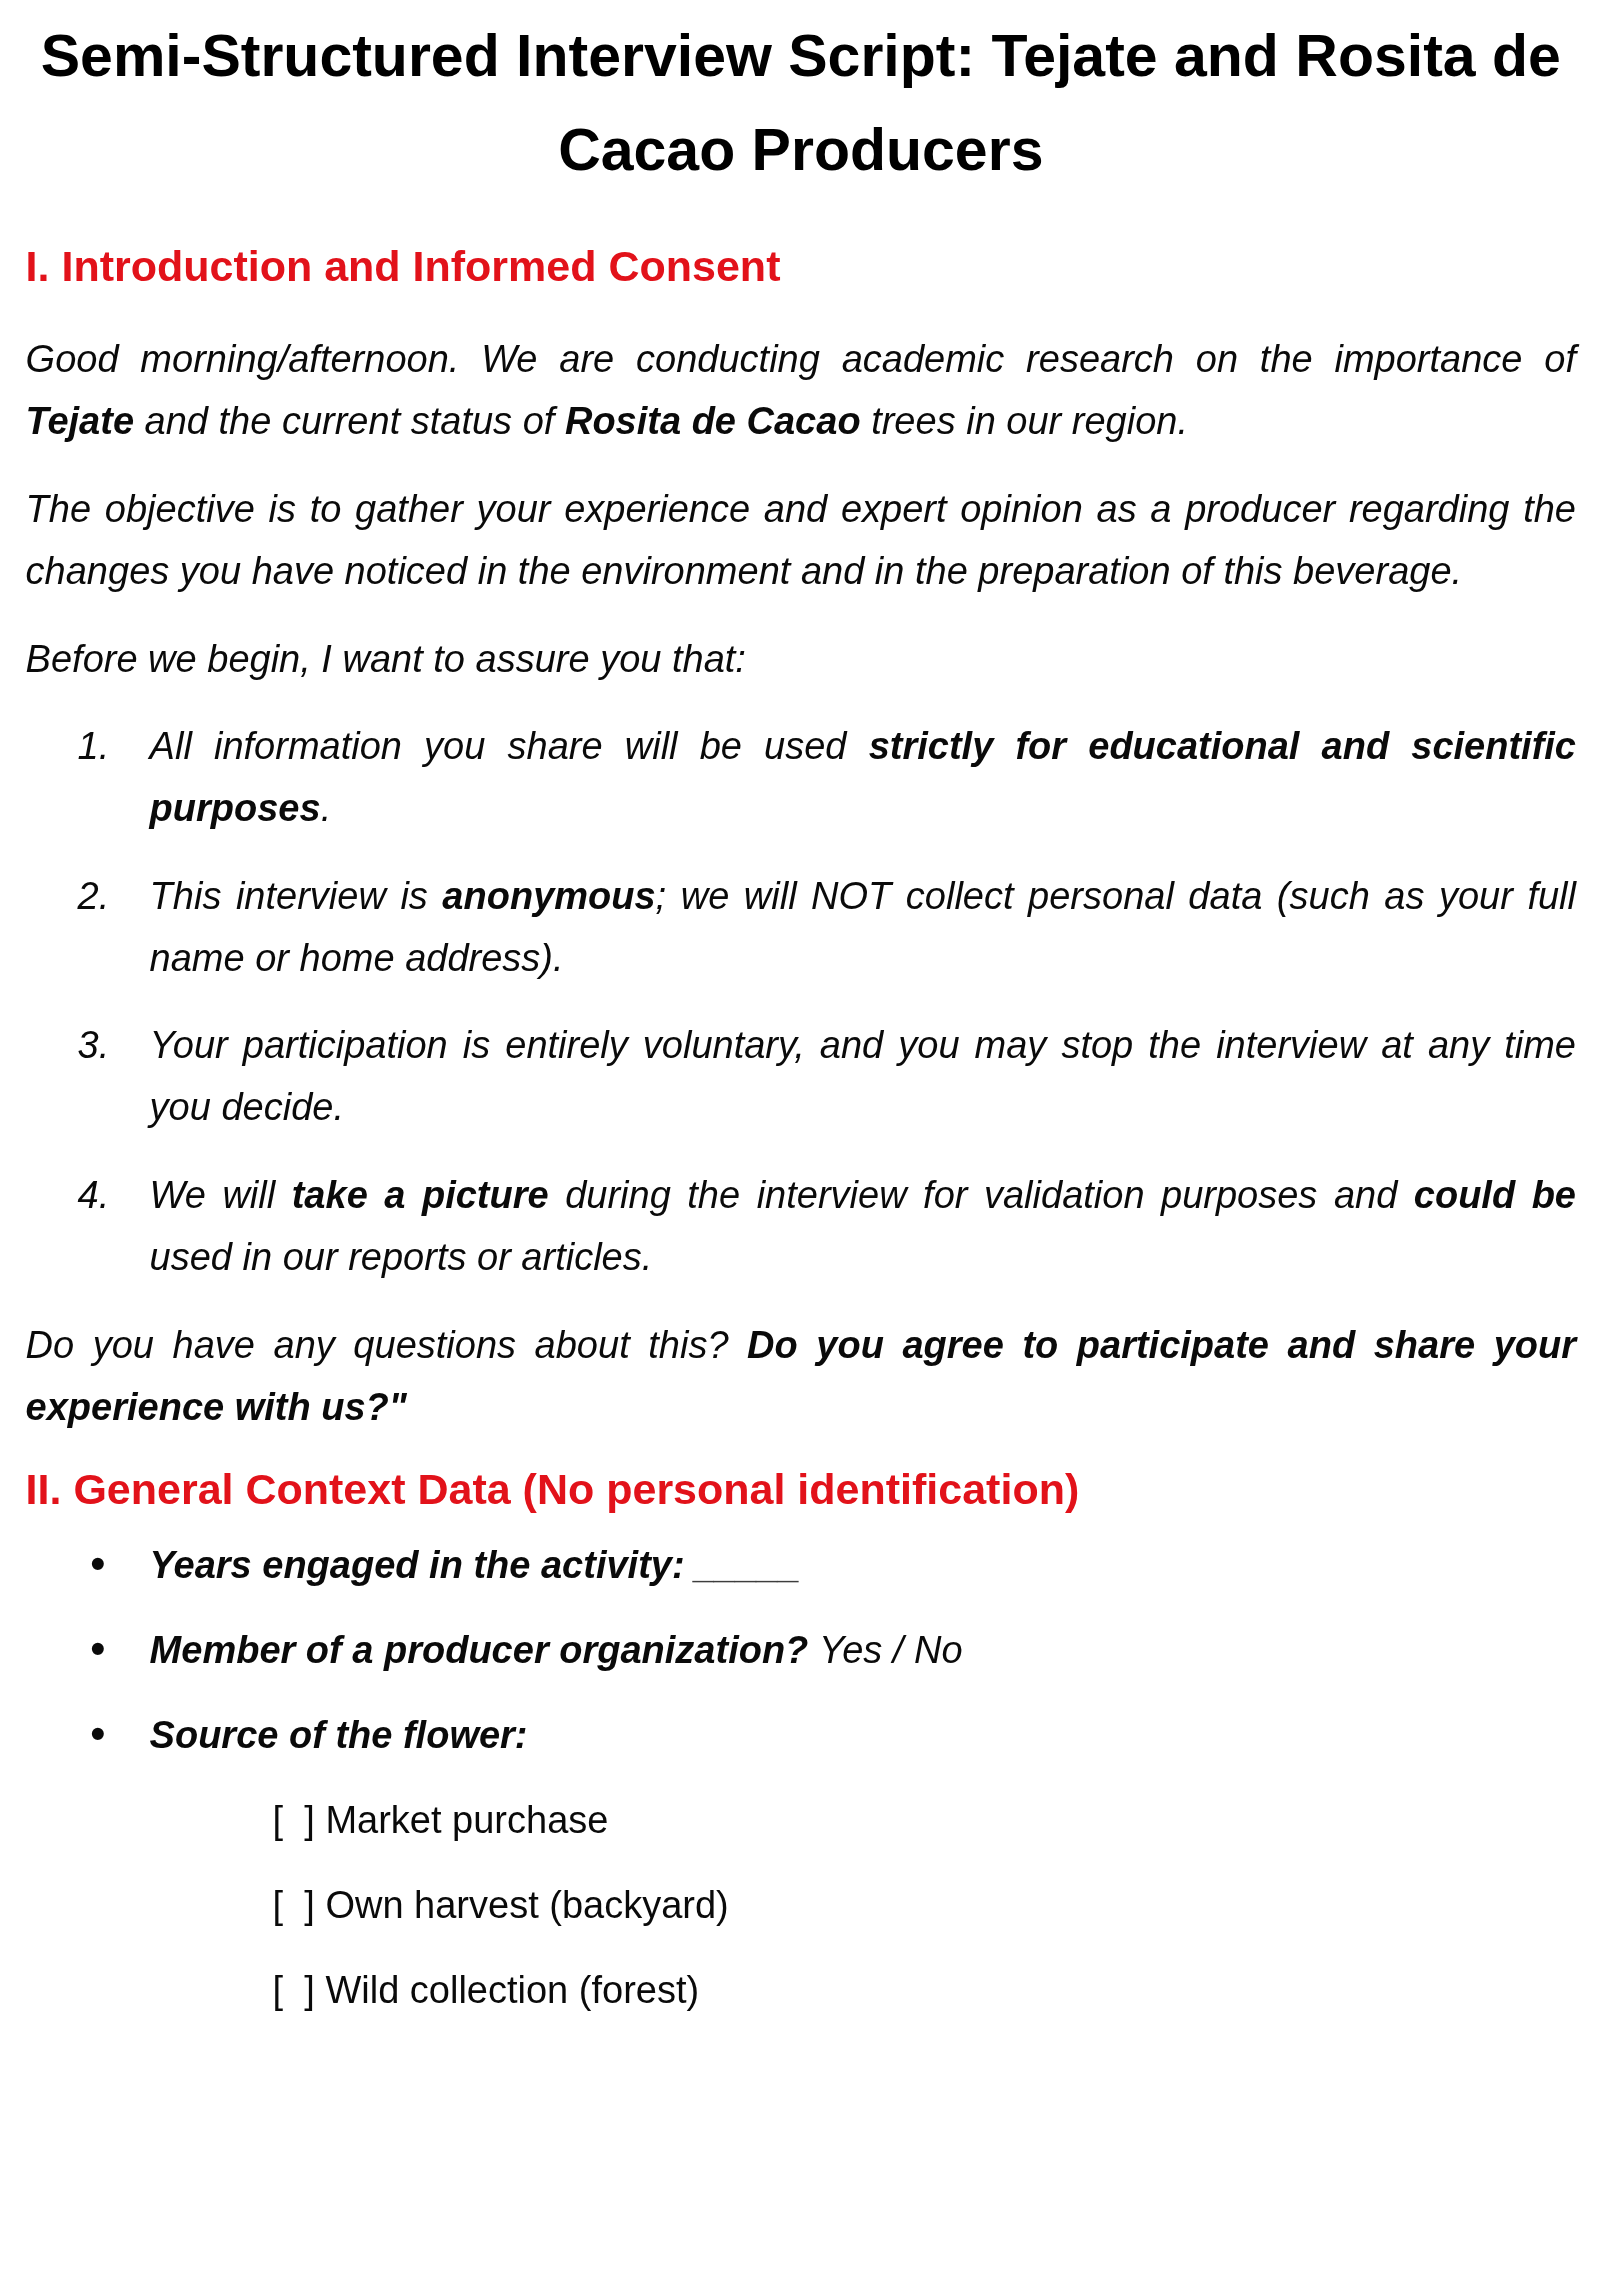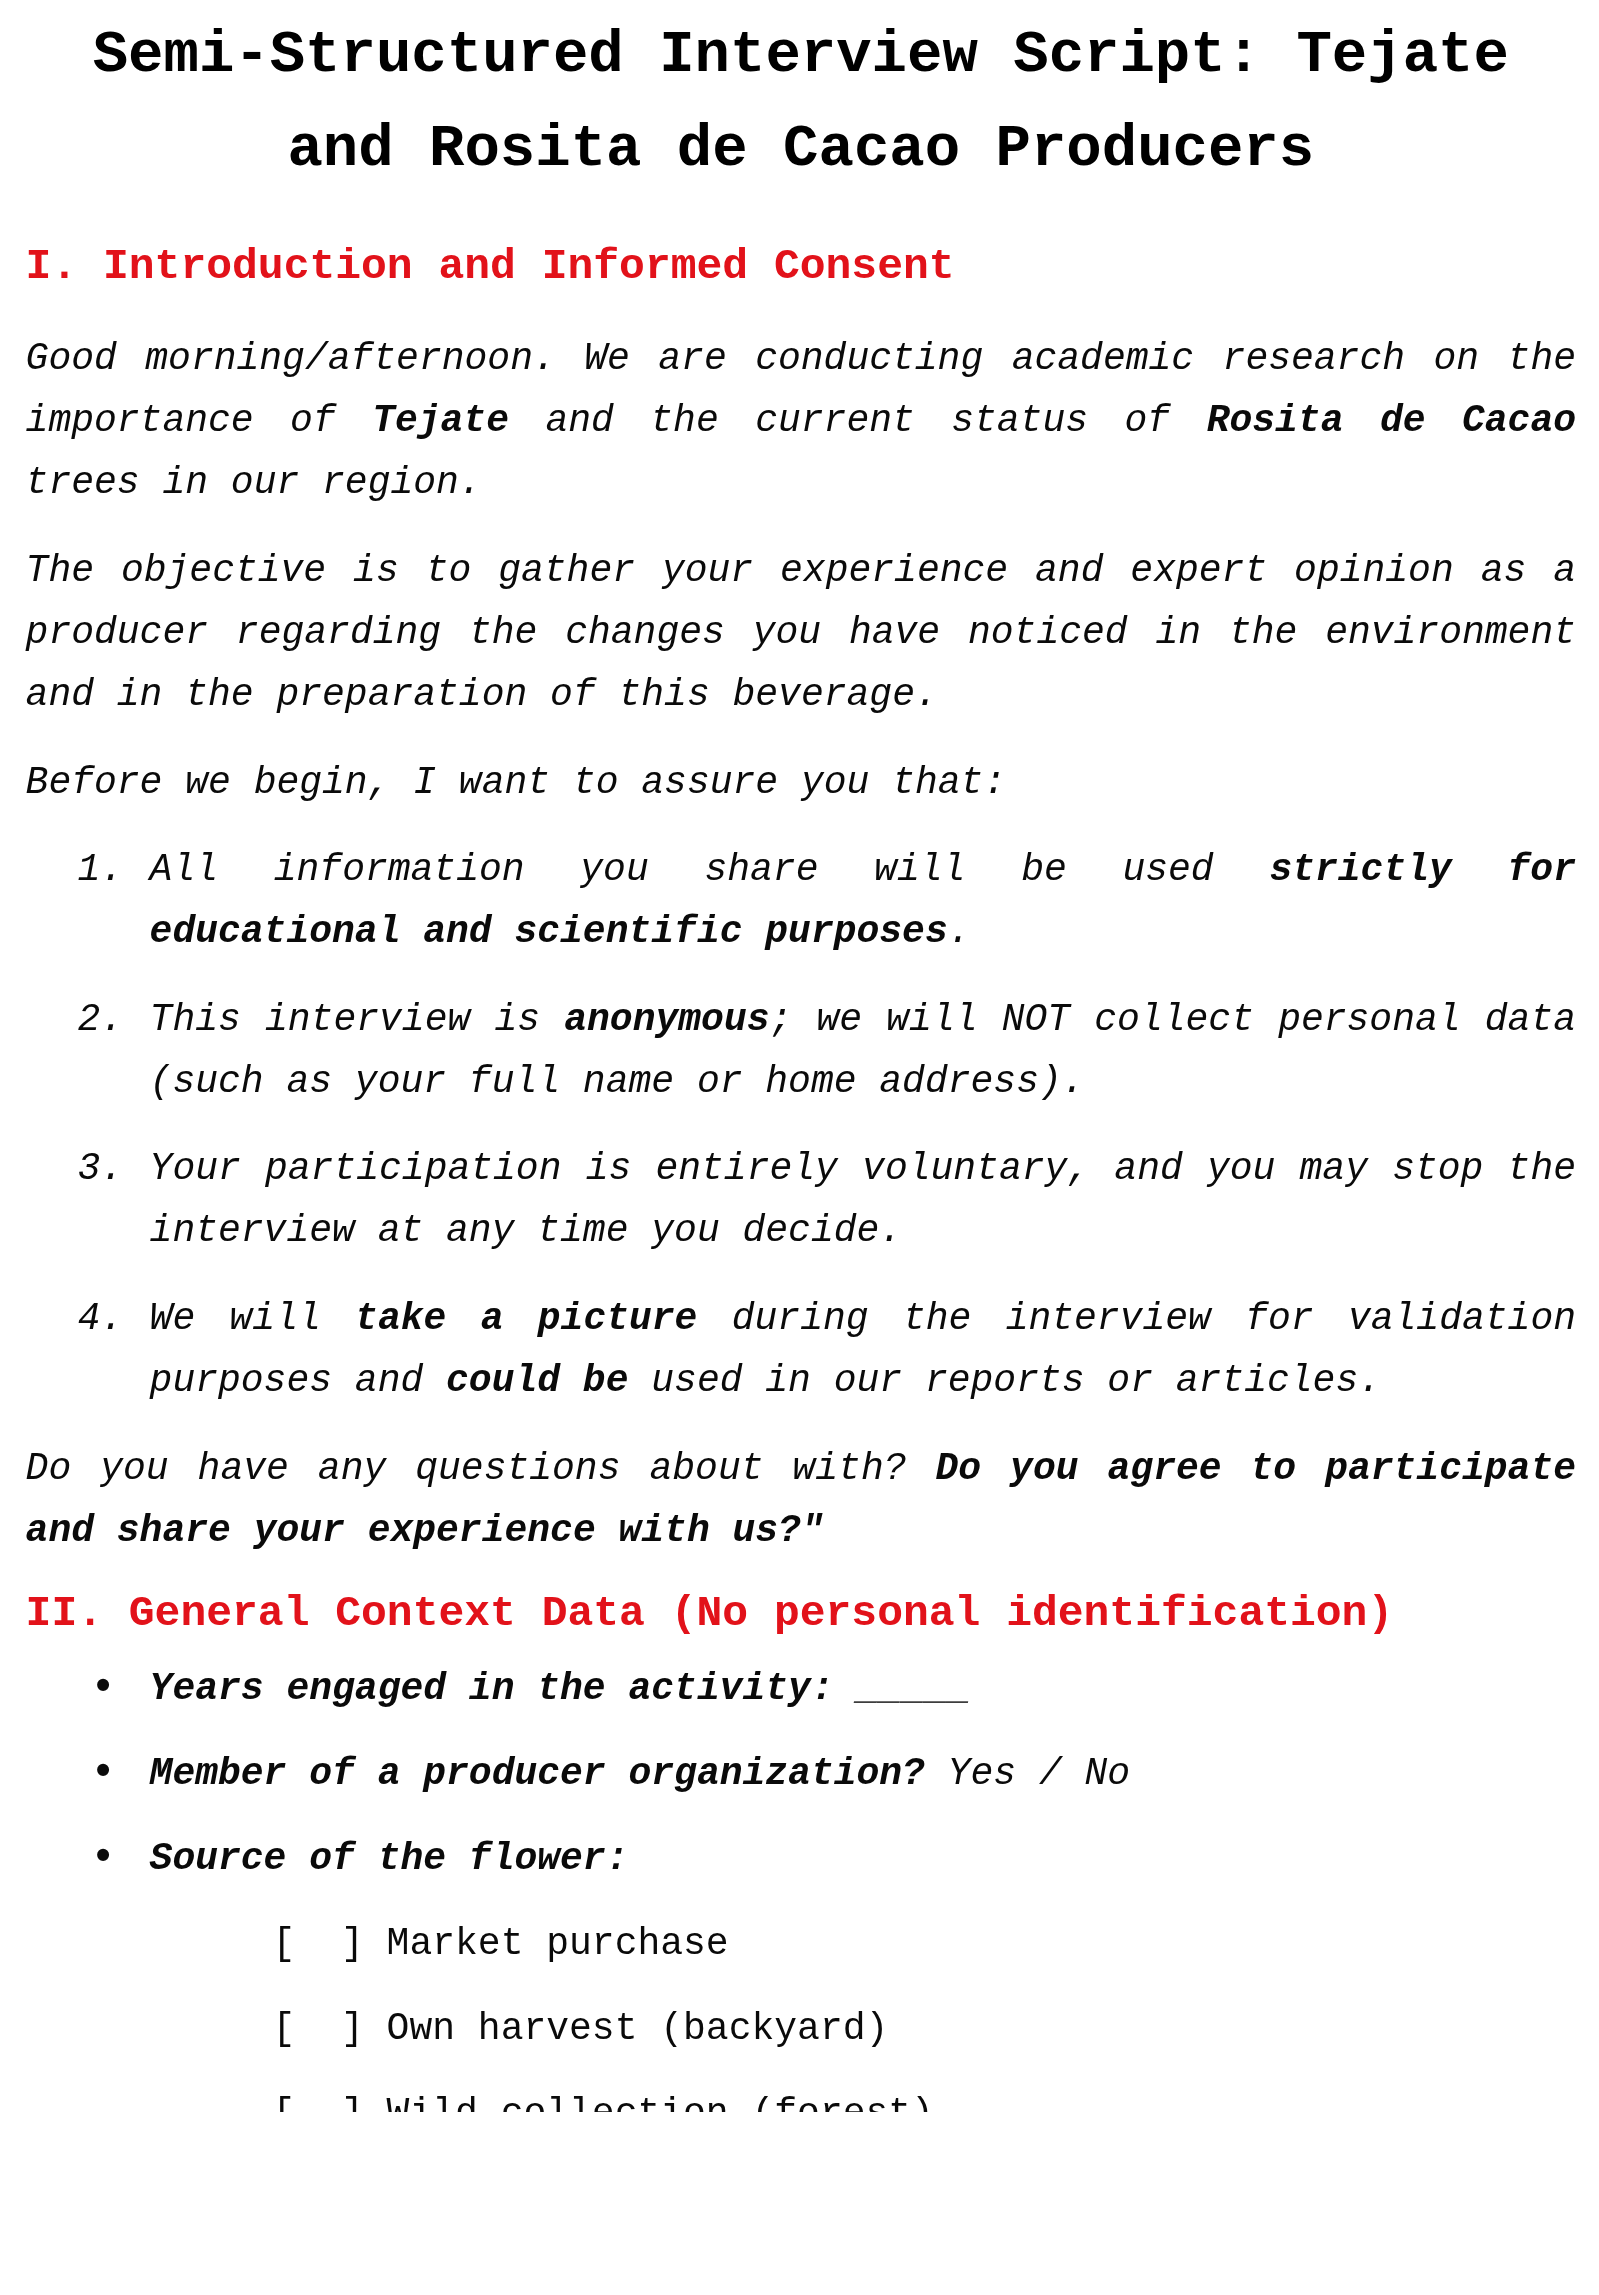--- a/index.html
+++ b/index.html
@@ -4,21 +4,21 @@
 <style>
   html, body { margin: 0; padding: 0; background: #ffffff; }
   * { box-sizing: border-box; }
 
   .page {
     position: relative;
     width: 1599px;
     height: 2112px;
     background: #ffffff;
     padding: 9.4px 23px 0 25.6px;
-    font-family: Liberation Mono, monospace;
+    font-family: Liberation Sans, sans-serif;
     color: #0a0a0a;
     overflow: hidden;
   }
 
   .title {
     margin: 0 0 43px 0;
     font-size: 59px;
     line-height: 94px;
     font-weight: 700;
     text-align: center;
@@ -102,21 +102,21 @@
 
   <p class="para">Before we begin, I want to assure you that:</p>
 
   <ol class="numlist">
     <li><span class="num">1.</span><span>All information you share will be used </span><b>strictly for educational and scientific purposes</b><span>.</span></li>
     <li><span class="num">2.</span><span>This interview is </span><b>anonymous</b><span>; we will NOT collect personal data (such as your full name or home address).</span></li>
     <li><span class="num">3.</span><span>Your participation is entirely voluntary, and you may stop the interview at any time you decide.</span></li>
     <li><span class="num">4.</span><span>We will </span><b>take a picture</b><span> during the interview for validation purposes and </span><b>could be</b><span> used in our reports or articles.</span></li>
   </ol>
 
-  <p class="para"><span>Do you have any questions about with? </span><b>Do you agree to participate and share your experience with us?"</b></p>
+  <p class="para"><span>Do you have any questions about this? </span><b>Do you agree to participate and share your experience with us?"</b></p>
 
 
   <h2 class="hred second">II. General Context Data (No personal identification)</h2>
 
   <ul class="bullets">
     <li><span>Years engaged in the activity:</span><span class="blank">&nbsp;_____</span></li>
     <li><span>Member of a producer organization?</span><span class="value">&nbsp;Yes / No</span></li>
     <li><span>Source of the flower:</span></li>
   </ul>
 

